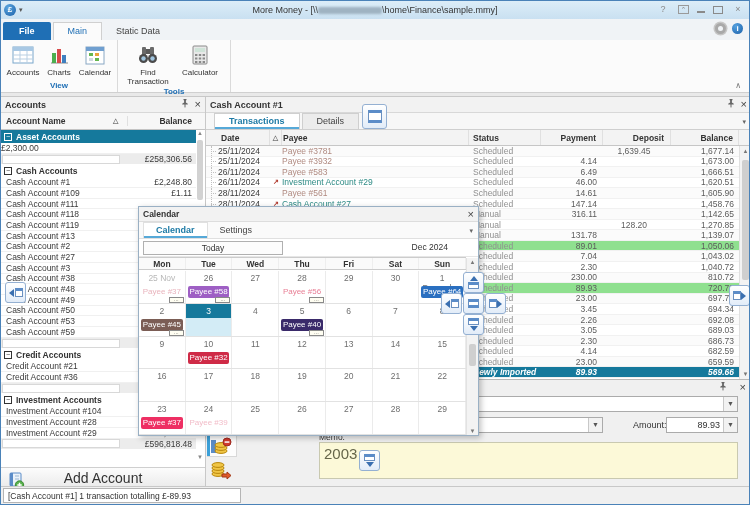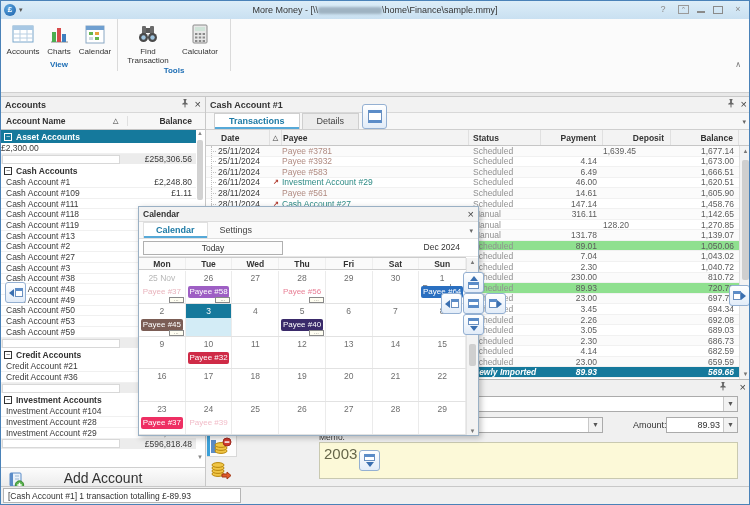--- a/index.html
+++ b/index.html
@@ -97,21 +97,21 @@
   .trow.selected .c-pay, .trow.selected .c-dep, .trow.selected .c-bal { color:#fff; font-style:italic; font-weight:bold; }
   .c-gutter { width:12px; height:100%; position:relative; }
   .c-gutter::before { content:""; position:absolute; left:5px; top:0; bottom:0; border-left:1px dotted #c0c0c0; }
   .c-gutter::after { content:""; position:absolute; left:5px; top:50%; width:5px; border-top:1px dotted #c0c0c0; }
   .c-date { width:52px; color:#3a3a3a; }
   .c-arrow { width:12px; text-align:center; color:#b03a2e; font-size:7px; font-weight:bold; }
   .c-payee { flex:1; color:#b08a80; white-space:nowrap; overflow:hidden; }
   .c-payee.transfer { color:#2e8b85; }
   .c-status { width:72px; padding-left:4px; color:#8f8f8f; white-space:nowrap; overflow:hidden; }
   .c-pay { width:62px; text-align:right; padding-right:6px; color:#5c5c5c; }
-  .c-dep { width:68px; text-align:left; padding-right:6px; color:#5c5c5c; }
+  .c-dep { width:68px; text-align:center; padding-right:6px; color:#5c5c5c; }
   .c-bal { width:68px; text-align:right; padding-right:5px; color:#5c5c5c; }
   .tx-scroll { position:absolute; right:0; top:49px; width:12px; bottom:0; background:#f3f3f3; border-left:1px solid #e0e0e0; font-size:6px; color:#777; text-align:center; }
   .tx-scroll .thumb { position:absolute; left:2px; right:2px; top:14px; height:120px; background:#cfcfcf; border-radius:2px; }
 
   
   .editor { position:absolute; left:205px; top:378px; width:545px; height:109px; background:#f0f0f0; border-top:1px solid #b8b8b8; }
   .editor .ph-icons { position:absolute; right:5px; top:2px; display:flex; gap:7px; }
   .combo { position:absolute; background:#fff; border:1px solid #ababab; height:16px; }
   .combo .dd { position:absolute; right:0; top:0; bottom:0; width:14px; background:#f2f2f2; border-left:1px solid #c8c8c8; font-size:7px; color:#555; text-align:center; line-height:14px; }
   .amt-label { position:absolute; left:427px; top:40px; font-size:9px; color:#333; }
@@ -130,21 +130,21 @@
 
   
   .calendar { position:absolute; left:137px; top:205px; width:341px; height:230px; background:#fff; border:1px solid #9ab0c4; box-shadow:2px 2px 6px rgba(0,0,0,.25); z-index:40; }
   .cal-title { height:15px; background:#f2f2f2; border-bottom:1px solid #ddd; display:flex; align-items:center; font-size:8.5px; font-weight:bold; color:#333; padding:0 4px; }
   .cal-tabs { height:17px; display:flex; align-items:flex-end; padding-left:4px; background:#fafafa; border-bottom:1px solid #e0e0e0; position:relative; }
   .cal-tab { font-size:9px; padding:2px 12px 3px; color:#444; }
   .cal-tab.active { color:#1e7ba6; font-weight:bold; box-shadow:inset 0 -2px 0 #56a9d8; background:#fff; border:1px solid #e0e0e0; border-bottom:none; }
   .cal-menu { position:absolute; right:5px; bottom:3px; font-size:7px; color:#666; }
   .cal-toolbar { height:18px; position:relative; border-bottom:1px solid #e6e6e6; }
   .today-btn { position:absolute; left:4px; top:2px; width:140px; height:14px; background:#fcfcfc; border:1px solid #b0b0b0; font-size:8.5px; color:#333; text-align:center; line-height:12px; }
-  .month-label { position:absolute; right:18px; top:3px; font-size:8.5px; color:#333; }
+  .month-label { position:absolute; right:30px; top:3px; font-size:8.5px; color:#333; }
   .cal-days { display:flex; height:13px; border-top:1px solid #cccccc; border-bottom:1px solid #cccccc; background:#fafafa; margin-right:12px; }
   .cal-days div { flex:1; text-align:center; font-size:8.5px; font-weight:bold; color:#333; line-height:12px; border-right:1px solid #eee; }
   #cal-grid { position:absolute; left:0; top:64px; right:12px; bottom:0; display:flex; flex-direction:column; }
   .cal-row { flex:1; display:flex; border-bottom:1px solid #e2e2e2; }
   .cal-cell { flex:1; border-right:1px solid #ebebeb; position:relative; background:#fff; overflow:visible; }
   .cal-cell.sel { background:#d3ecf6; }
   .cal-cell.sel .selband { position:absolute; left:0; top:0; right:0; height:14px; background:#15799c; }
   .cal-daynum { position:relative; text-align:center; font-size:8.5px; color:#6e6e6e; padding-top:2px; z-index:1; }
   .cal-cell.sel .cal-daynum { color:#fff; }
   .cal-daynum.muted { color:#b8b8b8; }
@@ -186,20 +186,29 @@
     <span class="wincontrols">
       <span class="wc">?</span>
       <span class="wc box">⌃</span>
       <span class="wc mini"></span>
       <span class="wc maxi"></span>
       <span class="wc">×</span>
     </span>
   </div>
 
   <div class="ribbon">
+    <div class="ribbon-tabs">
+      <span class="rtab file">File</span>
+      <span class="rtab active">Main</span>
+      <span class="rtab">Static Data</span>
+      <span class="ribbon-right">
+        <span class="gear"></span>
+        <span class="infoball">i</span>
+      </span>
+    </div>
     <div class="ribbon-body">
       <div class="rgroup">
         <div class="rbtns">
           <div class="rbtn">
             <span class="ric">
               <svg width="24" height="24">
                   <rect x="2" y="4" width="20" height="16" fill="#fff" stroke="#7aa7cc"></rect>
                   <rect x="2" y="4" width="20" height="4" fill="#a8c8e4"></rect>
                   <line x1="2" y1="12" x2="22" y2="12" stroke="#b9cfe2"></line>
                   <line x1="2" y1="16" x2="22" y2="16" stroke="#b9cfe2"></line>

